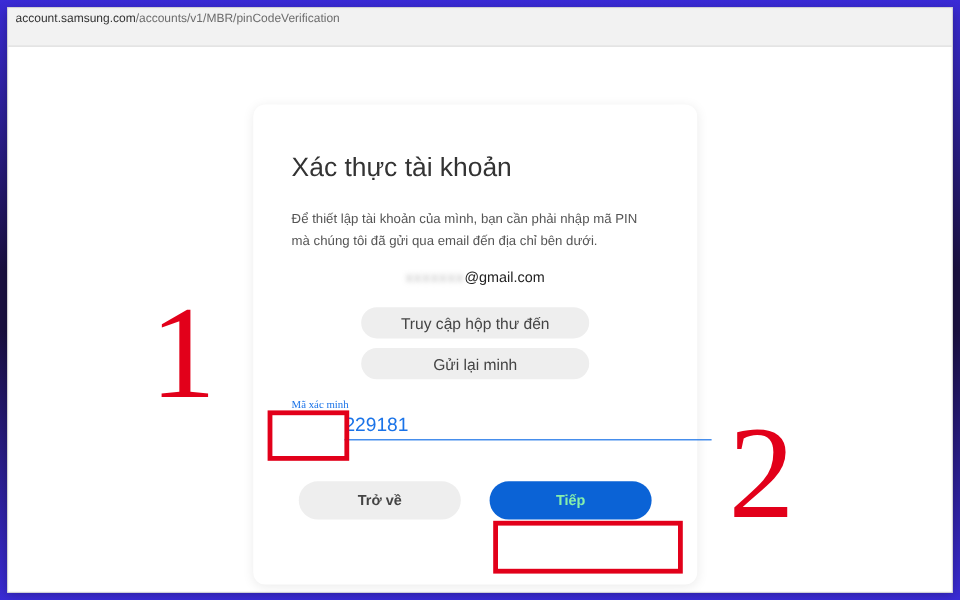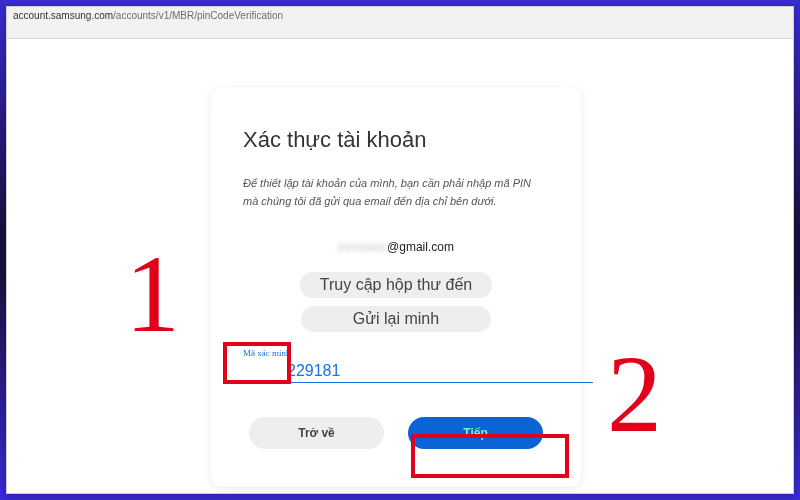--- a/index.html
+++ b/index.html
@@ -22,27 +22,27 @@
   .viewport {
     flex: 1; background: #ffffff; position: relative; overflow: hidden;
   }
   .card {
     position: absolute; left: 204px; top: 48px; width: 370px;
     min-height: 400px;
     background: #fff; border-radius: 10px; box-shadow: 0 2px 10px rgba(0,0,0,.08);
     padding: 40px 32px 30px 32px;
   }
   .title { font-size: 22px; color: #333; font-weight: 400; margin-bottom: 22px; }
-  .desc  { font-size: 11px; color: #555; line-height: 1.6; margin-bottom: 30px; font-style: italic; }
+  .desc  { font-size: 11px; color: #555; line-height: 1.6; margin-bottom: 14px; }
   .email-row { text-align: center; font-size: 12px; color: #222; margin-bottom: 18px; }
   .email-row .blur { color: #bbb; filter: blur(2px); letter-spacing: 1px; }
   .pill-stack { display: flex; flex-direction: column; align-items: center; gap: 8px; margin-bottom: 28px; }
   .pill {
     background: #eeeeee; border: none; border-radius: 18px; height: 26px;
-    min-width: 190px; padding: 0 20px; font-size: 16px; color: #444; cursor: pointer;
+    min-width: 190px; padding: 0 20px; font-size: 13px; color: #444; cursor: pointer;
   }
   .field { position: relative; margin-bottom: 34px; }
   .field-label {
     font-size: 9px; color: #1a73e8; position: absolute; left: 0; top: -12px; font-family: Liberation Serif, serif;
   }
   .field-input {
     width: 100%; border: none; border-bottom: 1px solid #1a73e8;
     font-size: 16px; color: #1a73e8; padding: 2px 0 2px 0; outline: none;
     background: transparent;
     margin-left: 44px;

